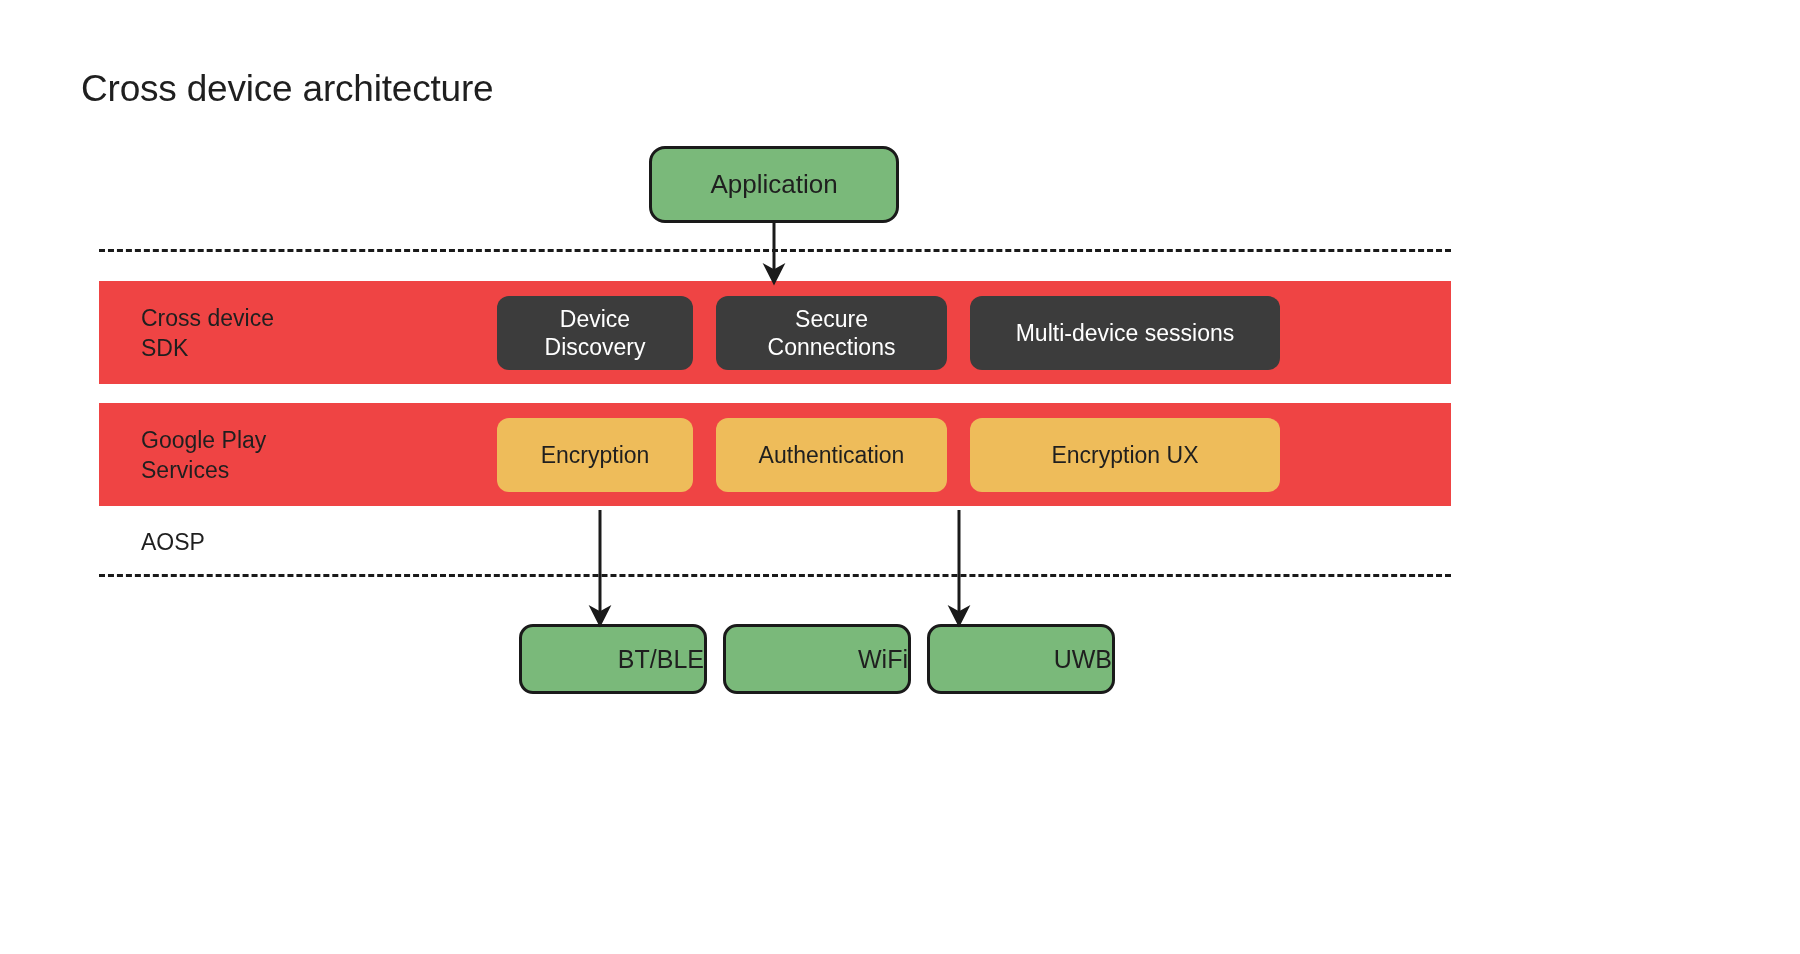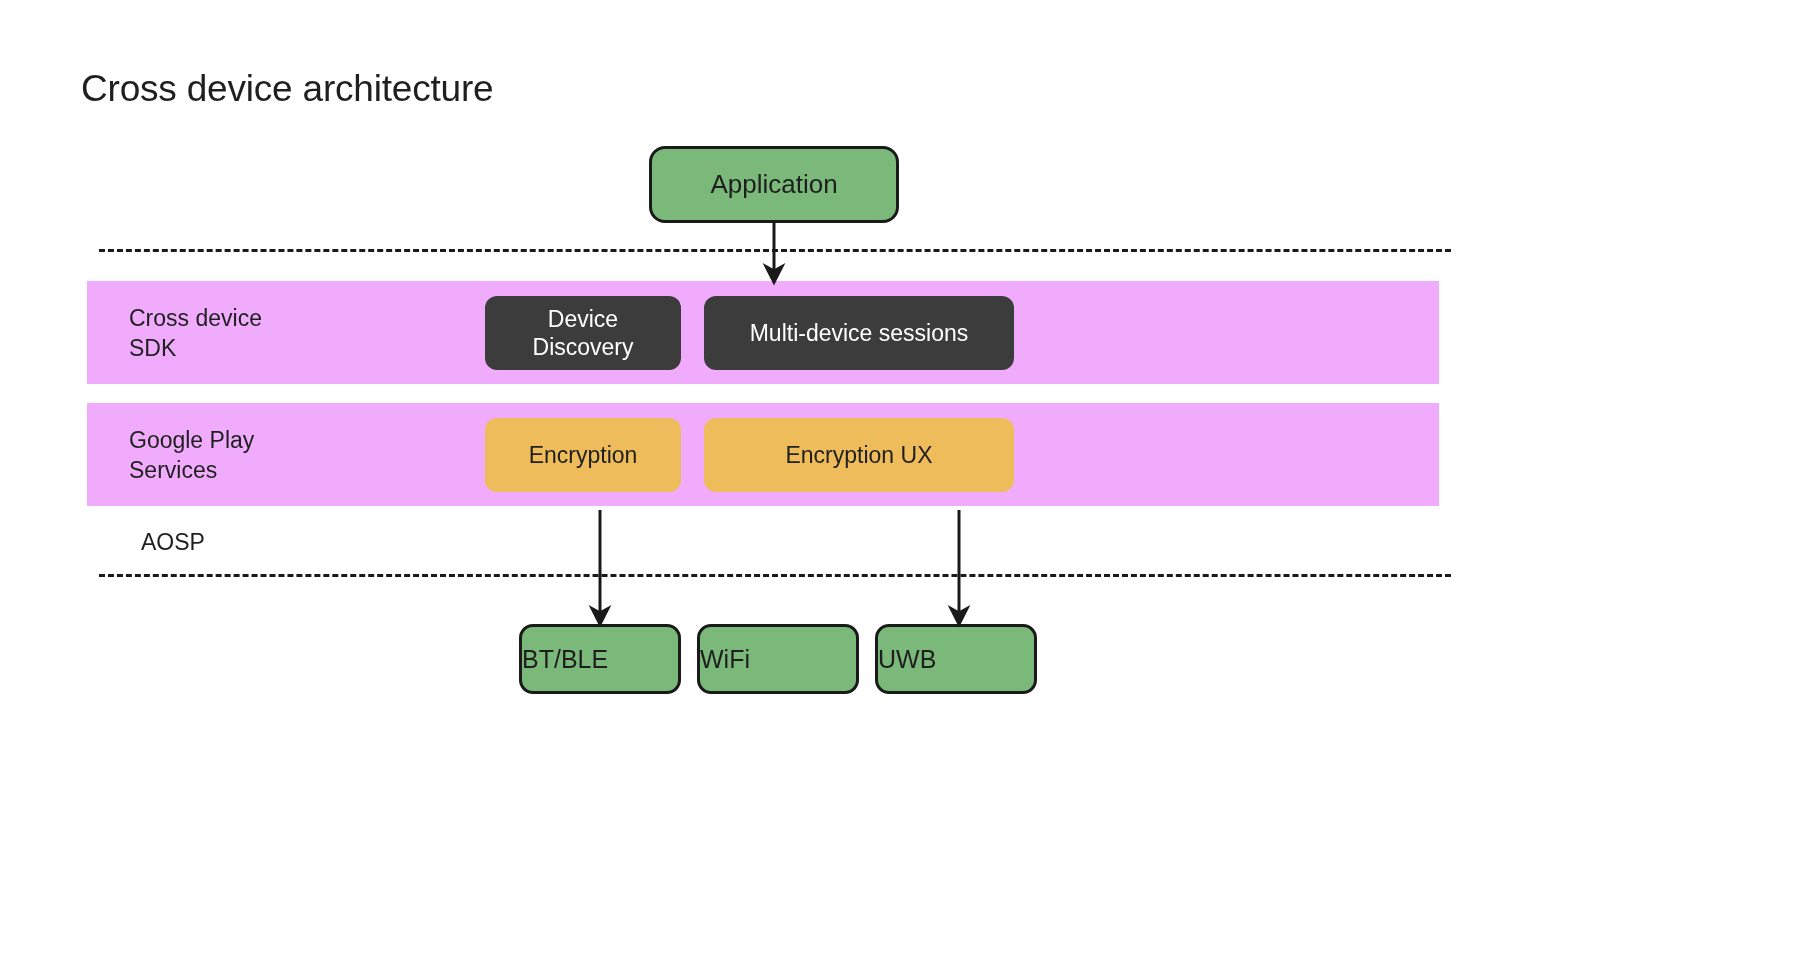--- a/index.html
+++ b/index.html
@@ -43,23 +43,23 @@
     width: 1352px;
     height: 0;
     border-top: 3px dashed #1a1a1a;
   }
   #dash-top  { top: 249px; }
   #dash-bottom { top: 574px; }
 
   
   .band {
     position: absolute;
-    left: 78px;
+    left: 90px;
     width: 1352px;
-    background: #f0abfc;
+    background: #ef4444;
   }
   #band-sdk { top: 281px; height: 103px; }
   #band-gps { top: 403px; height: 103px; }
 
   .band-label {
     position: absolute;
     left: 42px;
     top: 50%;
     transform: translateY(-50%);
     font-size: 23px;
@@ -132,29 +132,29 @@
 
   
   .transport-row {
     position: absolute;
     left: 510px;
     top: 624px;
     display: flex;
     gap: 16px;
   }
   .transport {
-    width: 162px;
+    width: 188px;
     height: 70px;
     background: #7ab97a;
     border: 3px solid #1a1a1a;
     border-radius: 14px;
     box-sizing: border-box;
     display: flex;
     align-items: center;
-    justify-content: flex-start;
+    justify-content: flex-end;
     font-size: 25px;
     color: #1f1f1f;
   }
 
   
   #arrows {
     position: absolute;
     left: 0; top: 0;
     width: 1800px;
     height: 954px;
@@ -175,33 +175,40 @@
   <div class="dashed-line" id="dash-top"></div>
 
   <div class="band" id="band-sdk">
     <div class="band-label">Cross device
 SDK</div>
     <div class="box-row">
       <div class="chip dark w1">
         <span>Device
 Discovery</span>
       </div>
+      <div class="chip dark w2">
+        <span>Secure
+Connections</span>
+      </div>
       <div class="chip dark w3">
         <span>Multi-device sessions</span>
       </div>
     </div>
   </div>
 
   <div class="band" id="band-gps">
     <div class="band-label">Google Play
 Services</div>
     <div class="box-row">
       <div class="chip amber w1">
         <span>Encryption</span>
       </div>
+      <div class="chip amber w2">
+        <span>Authentication</span>
+      </div>
       <div class="chip amber w3">
         <span>Encryption UX</span>
       </div>
     </div>
   </div>
 
   <div class="aosp-label">AOSP</div>
 
   <div class="dashed-line" id="dash-bottom"></div>
 

